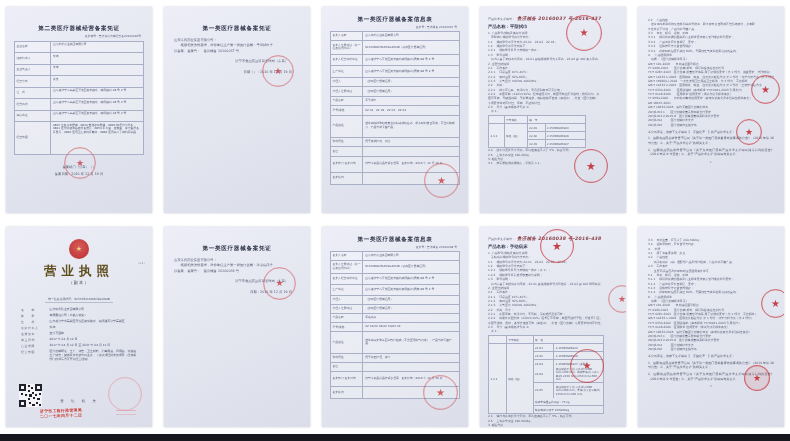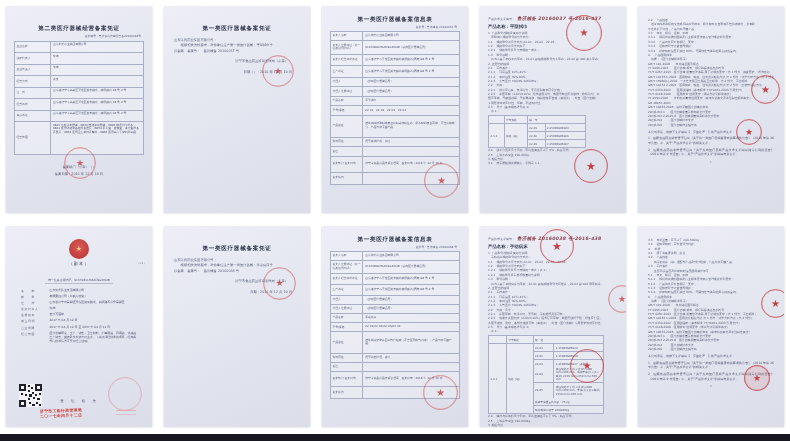--- a/index.html
+++ b/index.html
@@ -352,20 +352,21 @@
             <span class="st" style="font-size:9px">★</span>
           </div>
       </div>
     </div>
 
     <div class="cell">
       <div class="paper pL">
         <div class="emblem">
             <span>★</span>
           </div>
+        <div class="lic-title">营业执照</div>
         <div class="lic-sub">（副本）</div>
         <div class="lic-corner">（1-1）</div>
         <div class="lic-credit">统一社会信用代码　91370811MA3C9G4W4B</div>
         <div class="lic-fields">
 
         <div class="lf">
             <span class="k">名　　称</span>
             <span class="v">山东朱氏药业集团有限公司</span>
           </div>
             <div class="lf">

